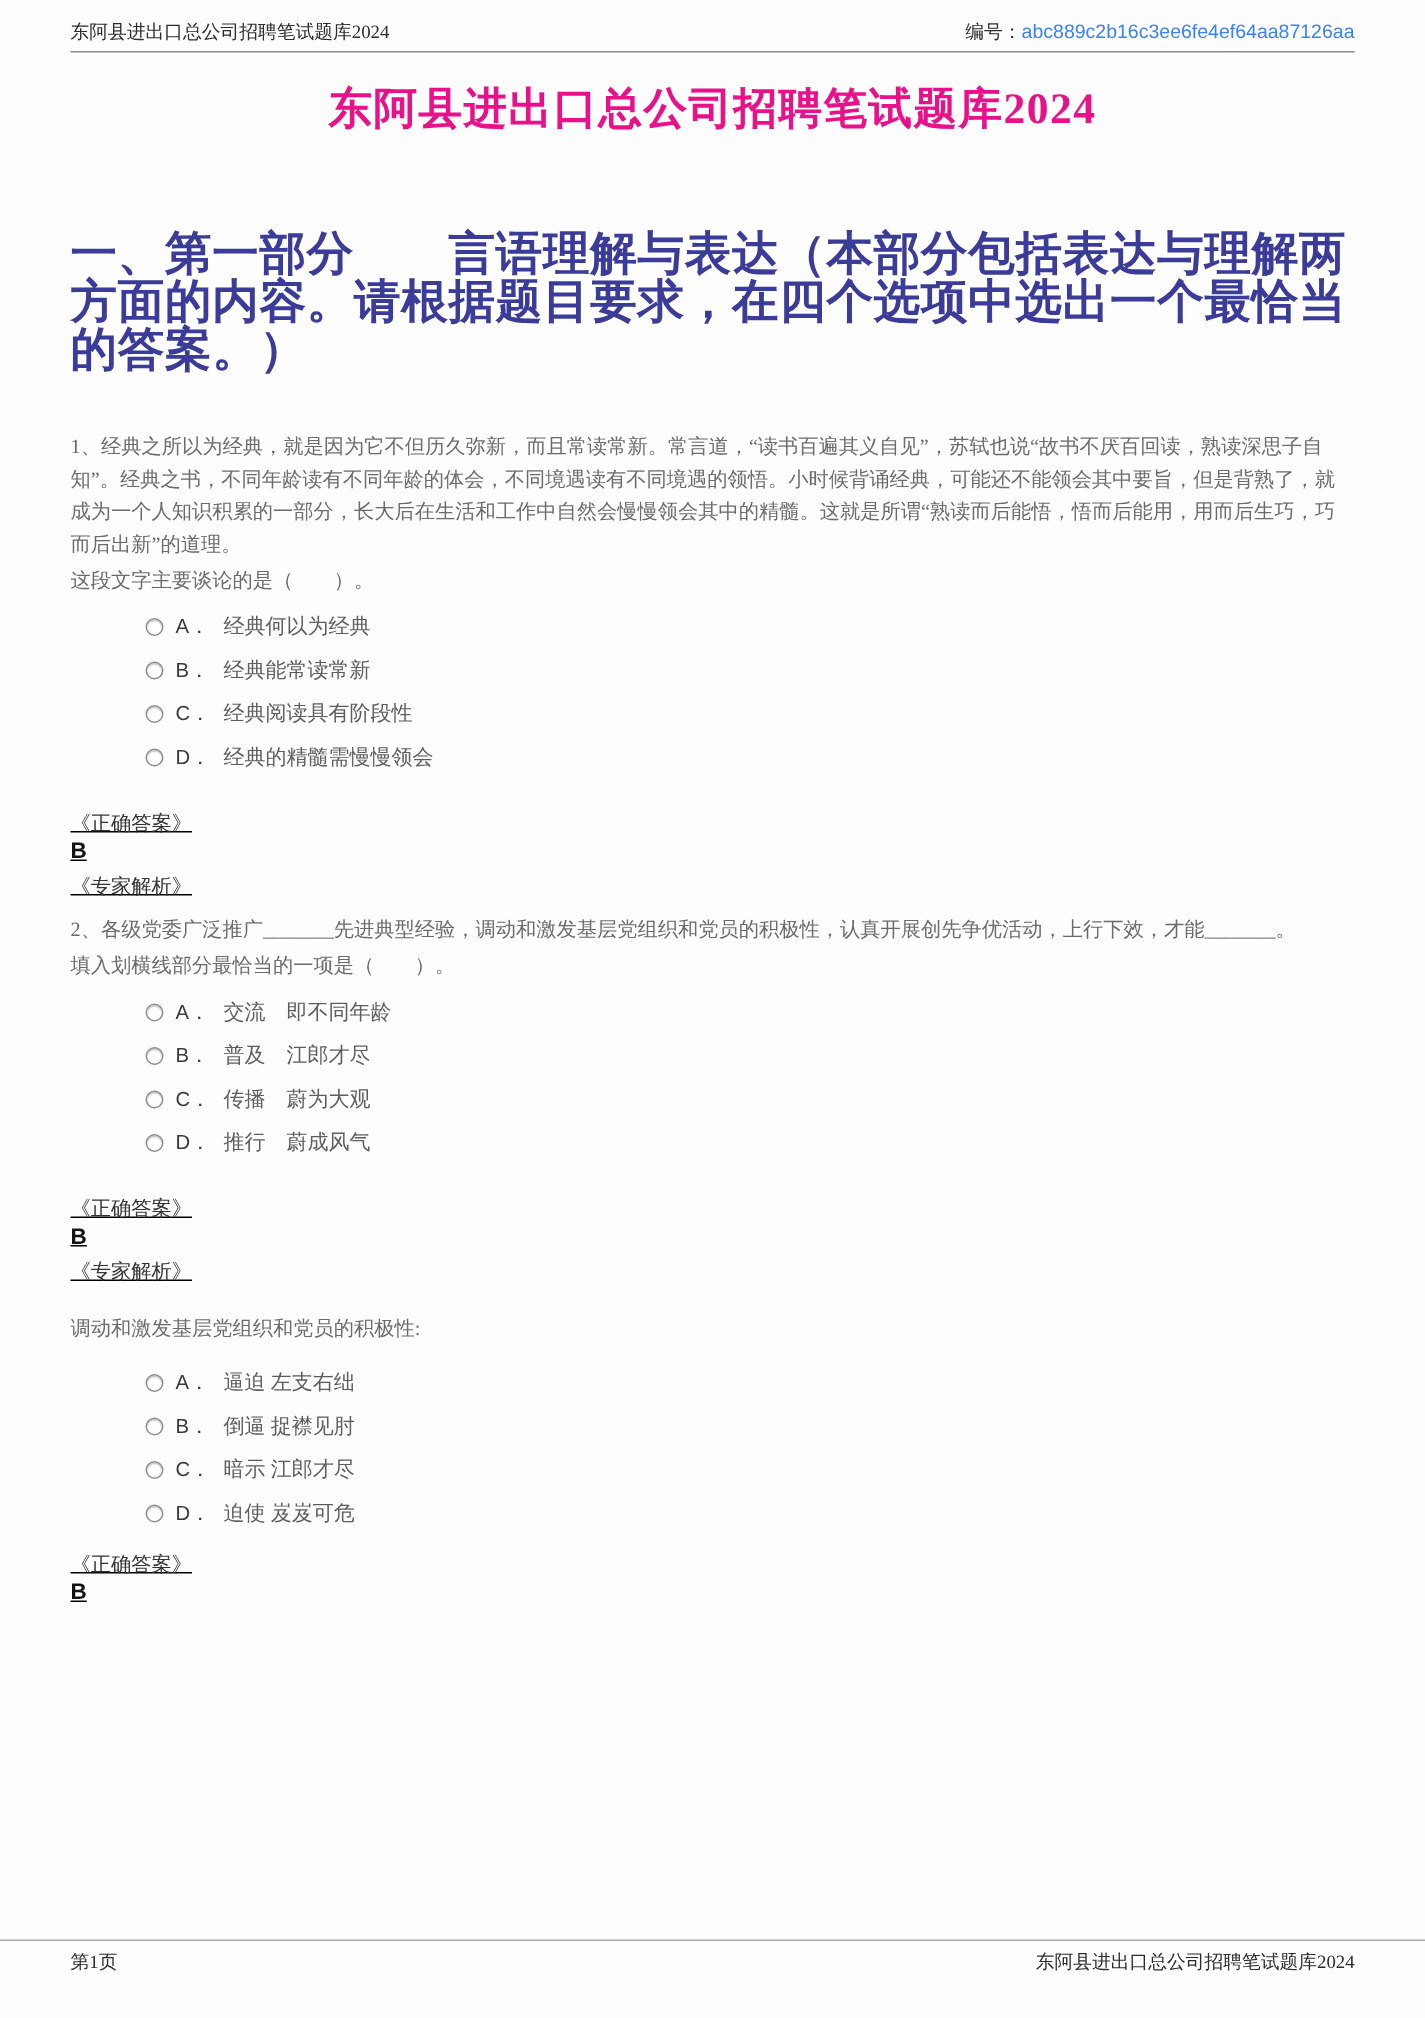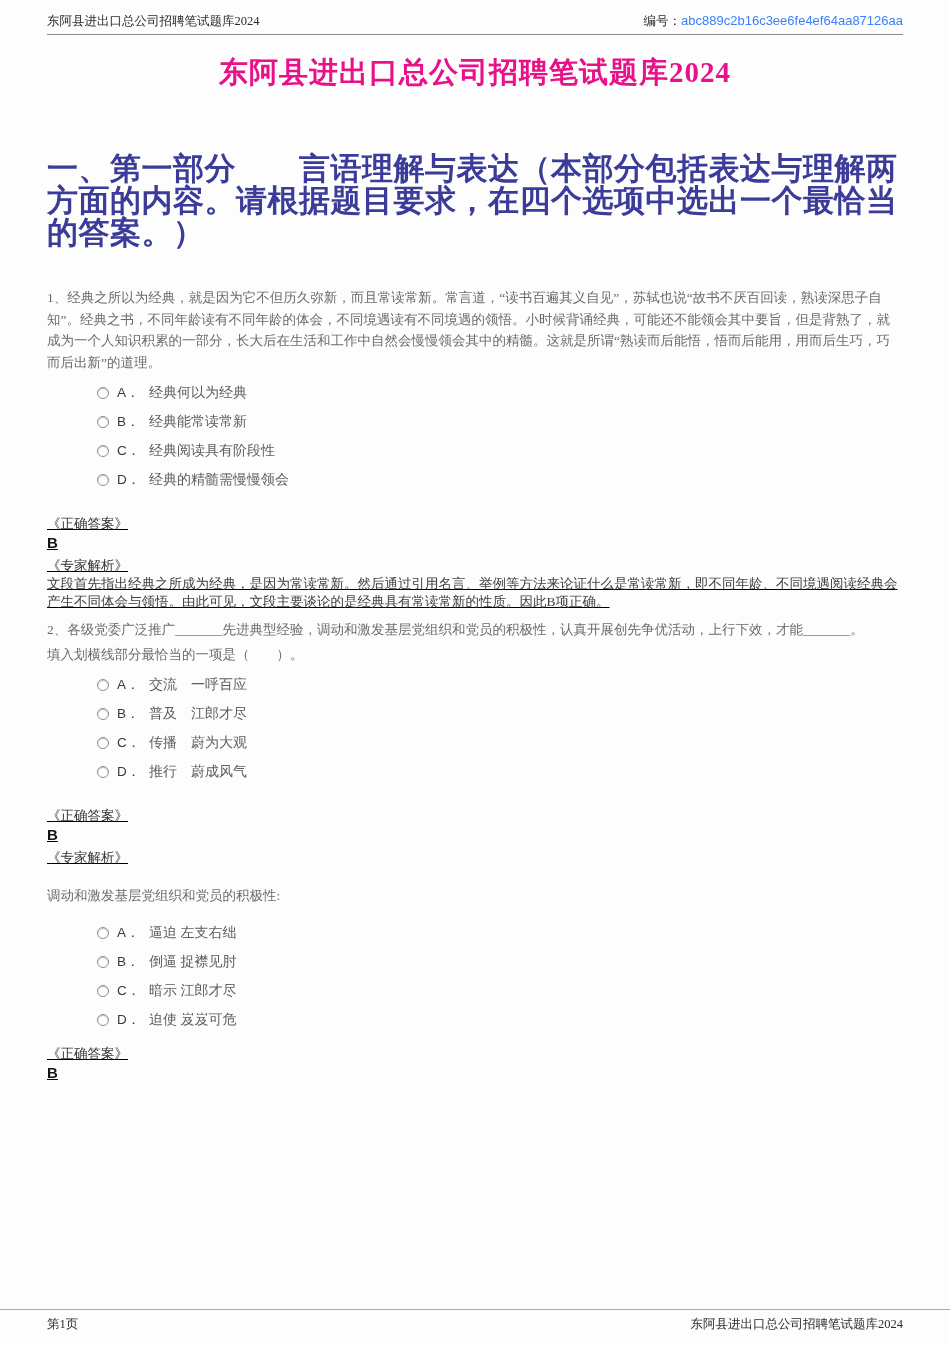--- a/index.html
+++ b/index.html
@@ -66,21 +66,21 @@
   .analysis{margin:0;font-size:13.5px;color:#3f3f3f;line-height:17.5px;}
 
   .q2{margin-top:9px;}
   .q3{margin-top:16px;}
   .q3 .lead{margin-top:18px;}
   .q3 .options{margin-top:18px;}
   .q3 .answer-block{margin-top:16px;}
 
   
   .ftr{
-    position:absolute;left:0;bottom:0;width:950px;height:36px;
+    position:absolute;left:0;bottom:0;width:950px;height:52px;
     box-sizing:border-box;
     border-top:1px solid #aaa;
     display:flex;justify-content:space-between;align-items:flex-start;
     padding:6px 47px 0 47px;
     font-size:12.5px;color:#2b2b2b;
   }
 </style>
 </head>
 <body>
 
@@ -91,20 +91,21 @@
       <span>东阿县进出口总公司招聘笔试题库2024</span>
       <span><span>编号：</span><span class="code">abc889c2b16c3ee6fe4ef64aa87126aa</span></span>
     </div>
 
     <h1 class="doc-title">东阿县进出口总公司招聘笔试题库2024</h1>
 
     <h2 class="section-heading">一、第一部分　　言语理解与表达（本部分包括表达与理解两方面的内容。请根据题目要求，在四个选项中选出一个最恰当的答案。）</h2>
 
     <section class="question q1">
       <p class="stem">1、经典之所以为经典，就是因为它不但历久弥新，而且常读常新。常言道，“读书百遍其义自见”，苏轼也说“故书不厌百回读，熟读深思子自知”。经典之书，不同年龄读有不同年龄的体会，不同境遇读有不同境遇的领悟。小时候背诵经典，可能还不能领会其中要旨，但是背熟了，就成为一个人知识积累的一部分，长大后在生活和工作中自然会慢慢领会其中的精髓。这就是所谓“熟读而后能悟，悟而后能用，用而后生巧，巧而后出新”的道理。</p>
+      <p class="lead">这段文字主要谈论的是（　　）。</p>
       <div class="options">
         <div class="option">
           <span class="radio"></span>
           <span class="letter">A．</span>
           <span class="opt-text">经典何以为经典</span>
         </div>
         <div class="option">
           <span class="radio"></span>
           <span class="letter">B．</span>
           <span class="opt-text">经典能常读常新</span>
@@ -117,32 +118,31 @@
         <div class="option">
           <span class="radio"></span>
           <span class="letter">D．</span>
           <span class="opt-text">经典的精髓需慢慢领会</span>
         </div>
       </div>
       <div class="answer-block">
         <p class="ans-label">《正确答案》</p>
         <p class="ans-value">B</p>
         <p class="ana-label">《专家解析》</p>
-        <p class="analysis">文段首先指出经典之所成为经典，是因为常读常新。然后通过引用名言、举例等方法来论证什么是常读常新，即不同年龄、不同境遇阅读经典会产生不同体会与领悟。由此可见，文段主要谈论的是经典具有常读常新的性质。因此B项正确。</p>
       </div>
     </section>
 
     <section class="question q2">
       <p class="stem" style="margin-top:0;">2、各级党委广泛推广_______先进典型经验，调动和激发基层党组织和党员的积极性，认真开展创先争优活动，上行下效，才能_______。</p>
       <p class="lead">填入划横线部分最恰当的一项是（　　）。</p>
       <div class="options">
         <div class="option">
           <span class="radio"></span>
           <span class="letter">A．</span>
-          <span class="opt-text">交流　一呼百应</span>
+          <span class="opt-text">交流　即不同年龄</span>
         </div>
         <div class="option">
           <span class="radio"></span>
           <span class="letter">B．</span>
           <span class="opt-text">普及　江郎才尽</span>
         </div>
         <div class="option">
           <span class="radio"></span>
           <span class="letter">C．</span>
           <span class="opt-text">传播　蔚为大观</span>

